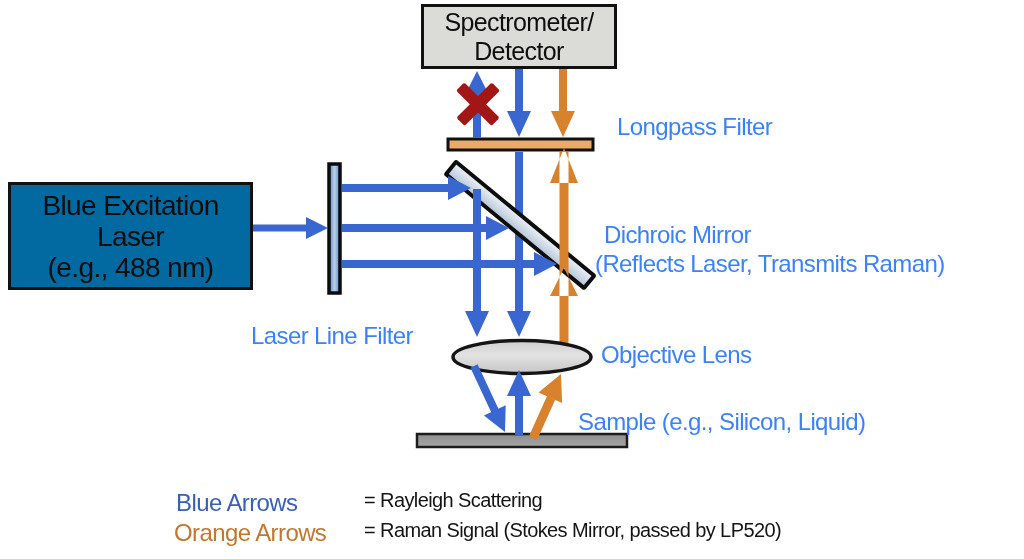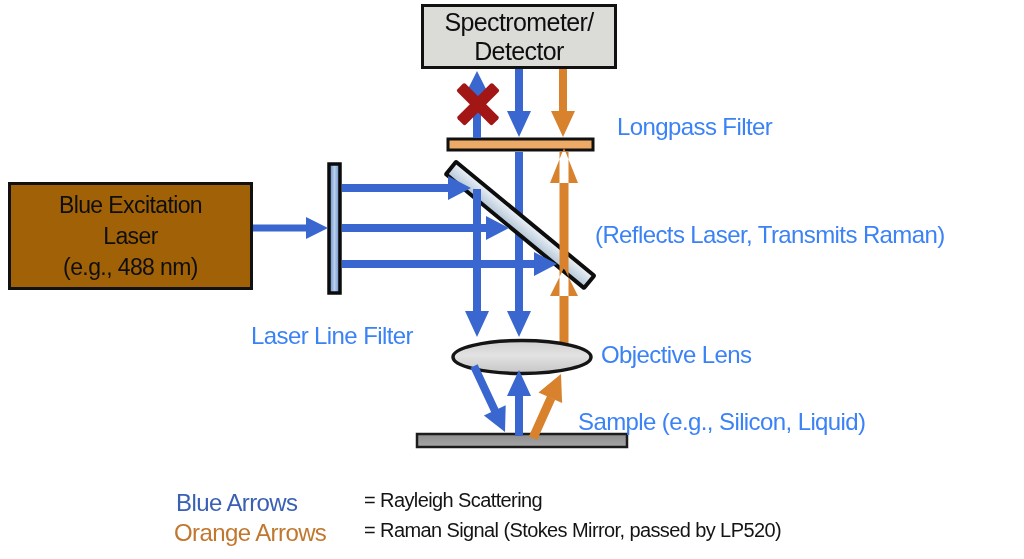--- a/index.html
+++ b/index.html
@@ -28,22 +28,22 @@
     letter-spacing:-0.6px;
     color:#0e0e0e;
   }
   #detector-box{
     left:421px;top:4px;width:190px;height:59px;
     background:#dbdbd8;
     font-size:25px;line-height:29px;
   }
   #laser-box{
     left:8px;top:182px;width:239px;height:102px;
-    background:#a16207;
-    font-size:23px;line-height:31px;
+    background:#0369a1;
+    font-size:28px;line-height:31px;
   }
   .indent1{padding-left:9px;}
   .indent2{padding-left:3px;}
   #legend{position:absolute;z-index:2;left:0;top:0;}
   .legend-term{position:absolute;font-size:24px;letter-spacing:-0.6px;white-space:nowrap;}
   .legend-def{position:absolute;left:364px;font-size:20px;letter-spacing:-0.6px;color:#141414;white-space:nowrap;}
 </style>
 </head>
 <body>
 
@@ -122,20 +122,21 @@
     <div>Blue Excitation</div>
     <div>Laser</div>
     <div>(e.g., 488 nm)</div>
   </div>
 
   <div class="lbl" style="left:617px;top:112px;">
     <div>Longpass Filter</div>
   </div>
 
   <div class="lbl" style="left:595px;top:220px;">
+    <div class="indent1">Dichroic Mirror</div>
     <div>(Reflects Laser, Transmits Raman)</div>
   </div>
 
   <div class="lbl" style="left:251px;top:321px;">Laser Line Filter</div>
 
   <div class="lbl" style="left:578px;top:407px;">Sample (e.g., Silicon, Liquid)</div>
 
   <div class="lbl" style="left:601px;top:340px;">Objective Lens</div>
 
   <div id="legend">

